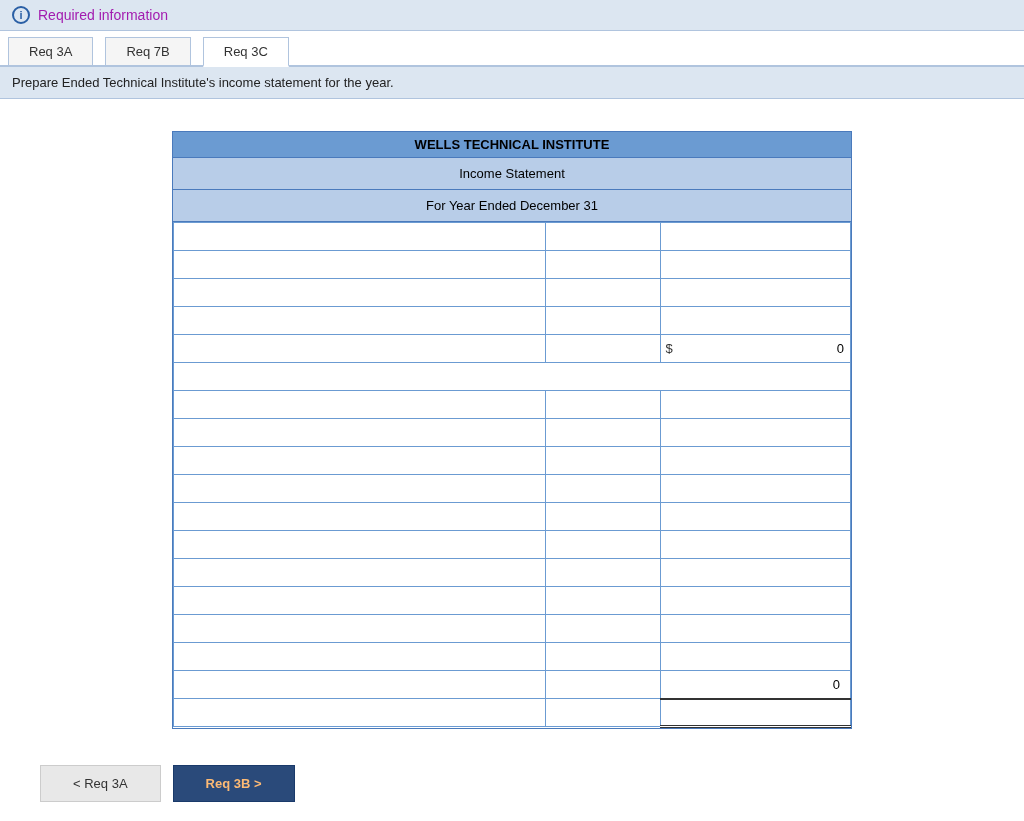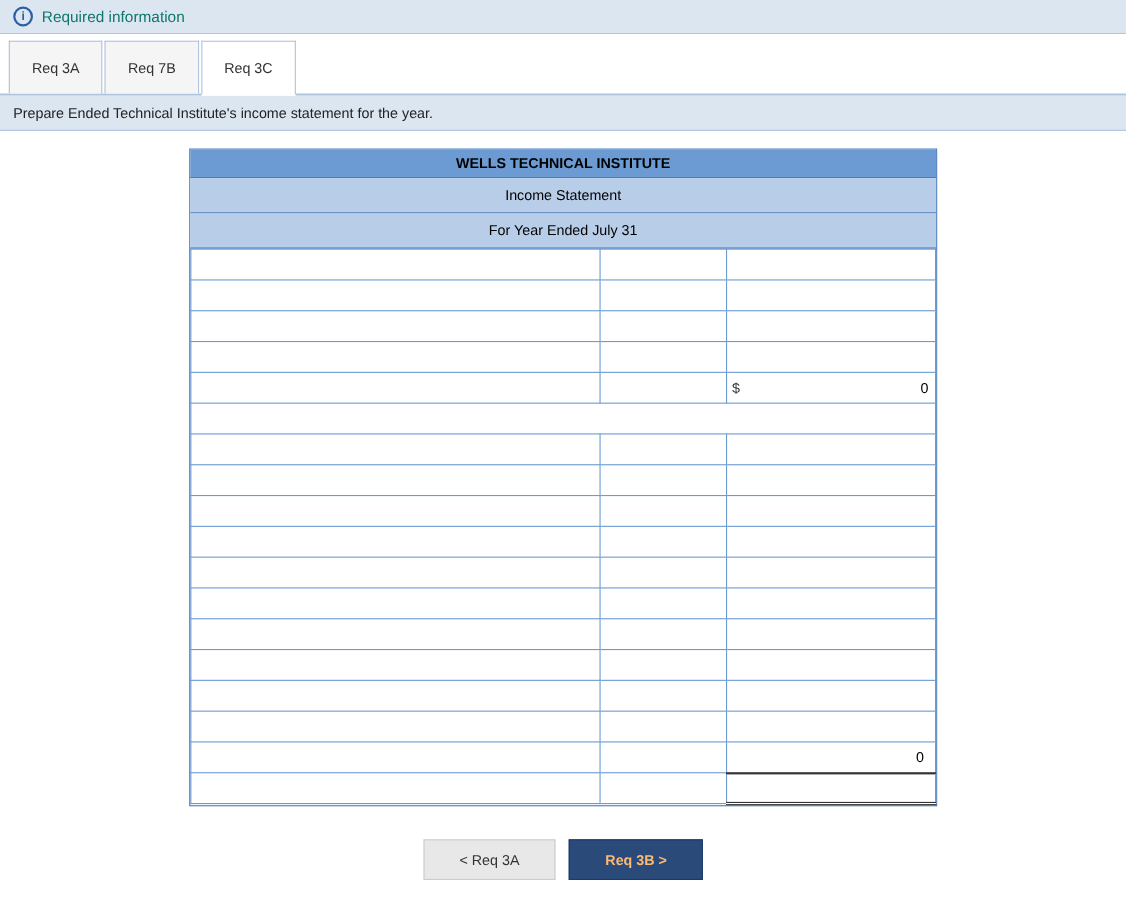--- a/index.html
+++ b/index.html
@@ -30,40 +30,40 @@
       border-radius: 50%;
       border: 2px solid #2a5fa5;
       display: flex;
       align-items: center;
       justify-content: center;
       font-size: 11px;
       color: #2a5fa5;
       font-weight: bold;
     }
     .header-title {
-      color: #0f766e;
+      color: #a21caf;
       font-size: 14px;
       font-weight: 500;
     }
 
     
     .tabs-container {
       display: flex;
       border-bottom: 2px solid #b0c4de;
       background: #ffffff;
       padding: 0 8px;
       padding-top: 6px;
     }
     .tab {
-      padding: 16px 20px;
+      padding: 6px 20px;
       border: 1px solid #b0c4de;
       border-bottom: none;
       background: #f5f5f5;
       cursor: pointer;
-      margin-right: 2px;
+      margin-right: 12px;
       font-size: 13px;
       color: #333;
     }
     .tab.active {
       background: #ffffff;
       border-bottom: 2px solid #ffffff;
       margin-bottom: -2px;
     }
 
     
@@ -77,21 +77,21 @@
 
     
     .main-content {
       padding: 16px 20px;
     }
 
     
     .statement-container {
       border: 1px solid #4a7abc;
       width: 680px;
-      margin: 0 auto;
+      margin: 16px auto;
     }
 
     .statement-header-row {
       background: #6b9bd2;
       text-align: center;
       padding: 5px;
       font-weight: bold;
       font-size: 13px;
       color: #000;
       border-bottom: 1px solid #4a7abc;
@@ -148,21 +148,20 @@
     }
 
     .value-cell {
       text-align: right;
       padding-right: 6px;
     }
 
     
     .bottom-nav {
       display: flex;
-      justify-content: center;
       gap: 12px;
       padding: 20px;
       margin-top: 10px;
     }
     .btn-prev {
       background: #e8e8e8;
       border: 1px solid #ccc;
       padding: 10px 32px;
       font-size: 13px;
       cursor: pointer;
@@ -196,21 +195,21 @@
 
   <div class="instruction-bar">
     <span>Prepare Ended Technical Institute's income statement for the year.</span>
   </div>
 
   <div class="main-content">
     <div class="statement-container">
 
       <div class="statement-header-row">WELLS TECHNICAL INSTITUTE</div>
       <div class="statement-subheader-row">Income Statement</div>
-      <div class="statement-subheader-row">For Year Ended July 31</div>
+      <div class="statement-subheader-row">For Year Ended December 31</div>
 
       <table class="statement-table">
 
         <tbody>
             <tr>
           <td class="col-label"><input class="cell-input" type="text" value="" style=""></td>
           <td class="col-mid"><input class="cell-input" type="text" value="" style=""></td>
           <td class="col-right"><input class="cell-input" type="text" value="" style=""></td>
         </tr>
 

